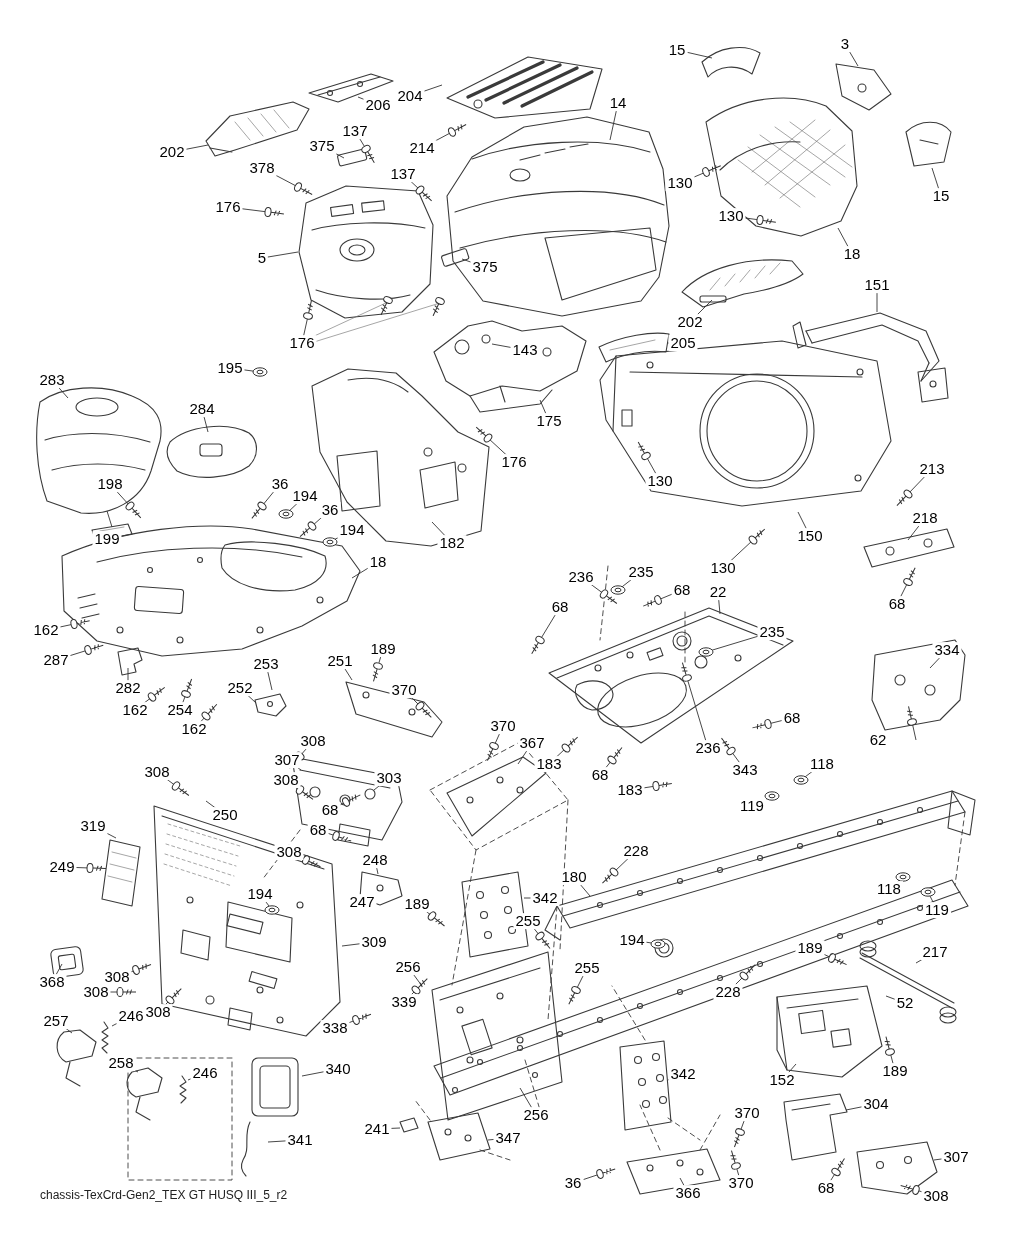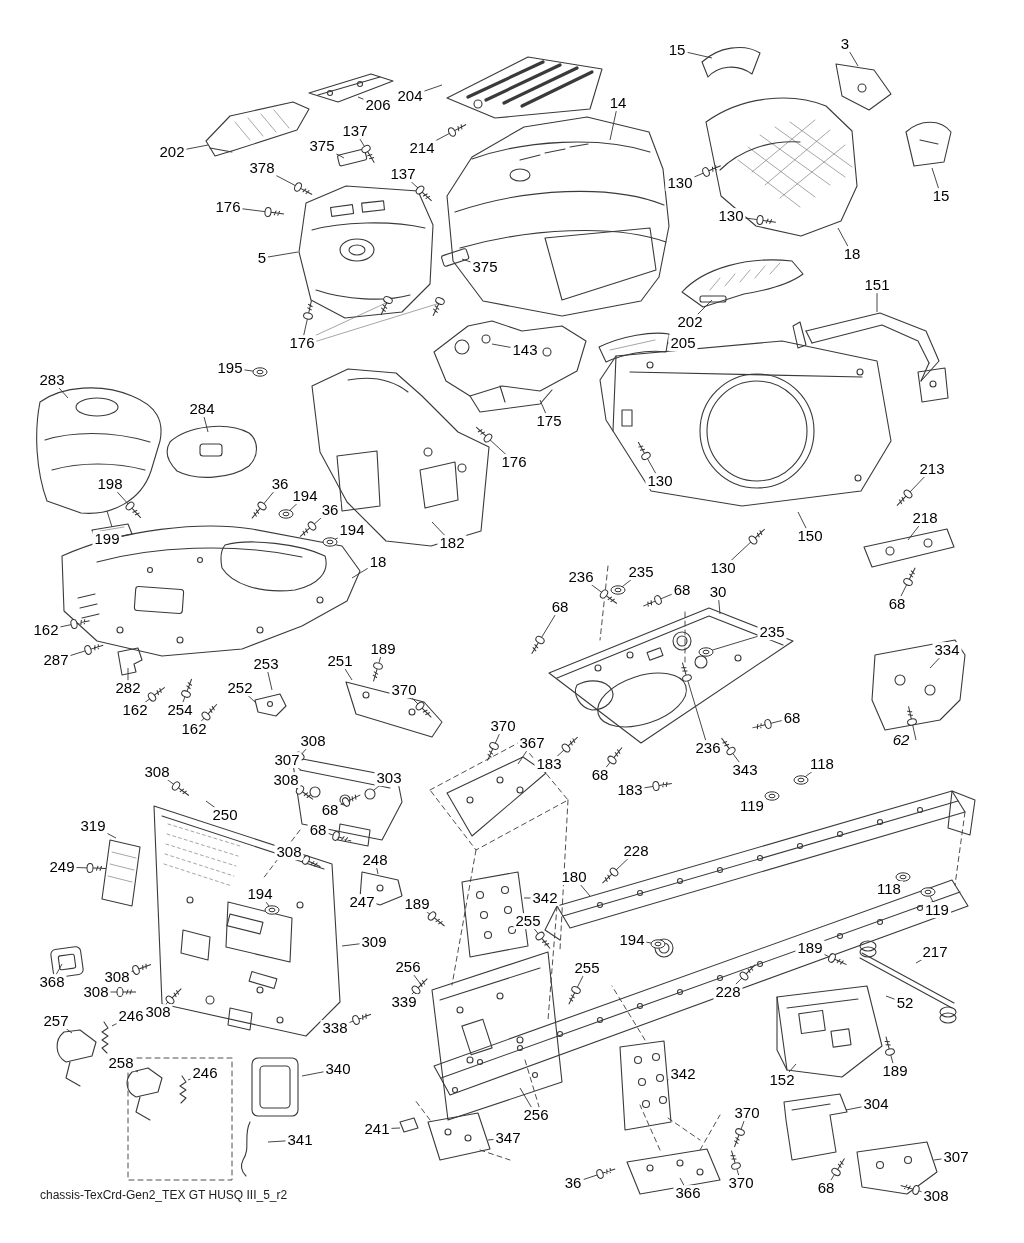--- a/index.html
+++ b/index.html
@@ -555,40 +555,40 @@
       <div class="callout" style="left: 107px; top: 511px; margin-top: 28px;">199</div>
       <div class="callout" style="left: 330px; top: 510px;">36</div>
       <div class="callout" style="left: 352px; top: 530px;">194</div>
       <div class="callout" style="left: 452px; top: 543px;">182</div>
       <div class="callout" style="left: 723px; top: 568px;">130</div>
       <div class="callout" style="left: 810px; top: 536px;">150</div>
       <div class="callout" style="left: 378px; top: 562px;">18</div>
       <div class="callout" style="left: 641px; top: 572px;">235</div>
       <div class="callout" style="left: 581px; top: 577px;">236</div>
       <div class="callout" style="left: 682px; top: 590px;">68</div>
-      <div class="callout" style="left: 718px; top: 592px;">30</div>
+      <div class="callout" style="left: 718px; top: 592px;">22</div>
       <div class="callout" style="left: 560px; top: 607px;">68</div>
       <div class="callout" style="left: 772px; top: 632px;">235</div>
       <div class="callout" style="left: 897px; top: 604px;">68</div>
       <div class="callout" style="left: 46px; top: 630px;">162</div>
       <div class="callout" style="left: 56px; top: 660px;">287</div>
       <div class="callout" style="left: 947px; top: 650px;">334</div>
       <div class="callout" style="left: 128px; top: 688px;">282</div>
       <div class="callout" style="left: 266px; top: 664px;">253</div>
       <div class="callout" style="left: 340px; top: 661px;">251</div>
       <div class="callout" style="left: 383px; top: 649px;">189</div>
       <div class="callout" style="left: 135px; top: 710px;">162</div>
       <div class="callout" style="left: 180px; top: 710px;">254</div>
       <div class="callout" style="left: 240px; top: 688px;">252</div>
       <div class="callout" style="left: 404px; top: 690px;">370</div>
       <div class="callout" style="left: 194px; top: 729px;">162</div>
       <div class="callout" style="left: 503px; top: 726px;">370</div>
       <div class="callout" style="left: 532px; top: 743px;">367</div>
       <div class="callout" style="left: 792px; top: 718px;">68</div>
-      <div class="callout" style="left: 901px; top: 740px; font-style: italic;">62</div>
+      <div class="callout" style="left: 878px; top: 740px;">62</div>
       <div class="callout" style="left: 313px; top: 741px;">308</div>
       <div class="callout" style="left: 287px; top: 760px;">307</div>
       <div class="callout" style="left: 389px; top: 778px; text-align: right;">303</div>
       <div class="callout" style="left: 549px; top: 764px;">183</div>
       <div class="callout" style="left: 600px; top: 775px;">68</div>
       <div class="callout" style="left: 630px; top: 790px;">183</div>
       <div class="callout" style="left: 708px; top: 748px;">236</div>
       <div class="callout" style="left: 745px; top: 770px;">343</div>
       <div class="callout" style="left: 822px; top: 764px;">118</div>
       <div class="callout" style="left: 752px; top: 806px;">119</div>

